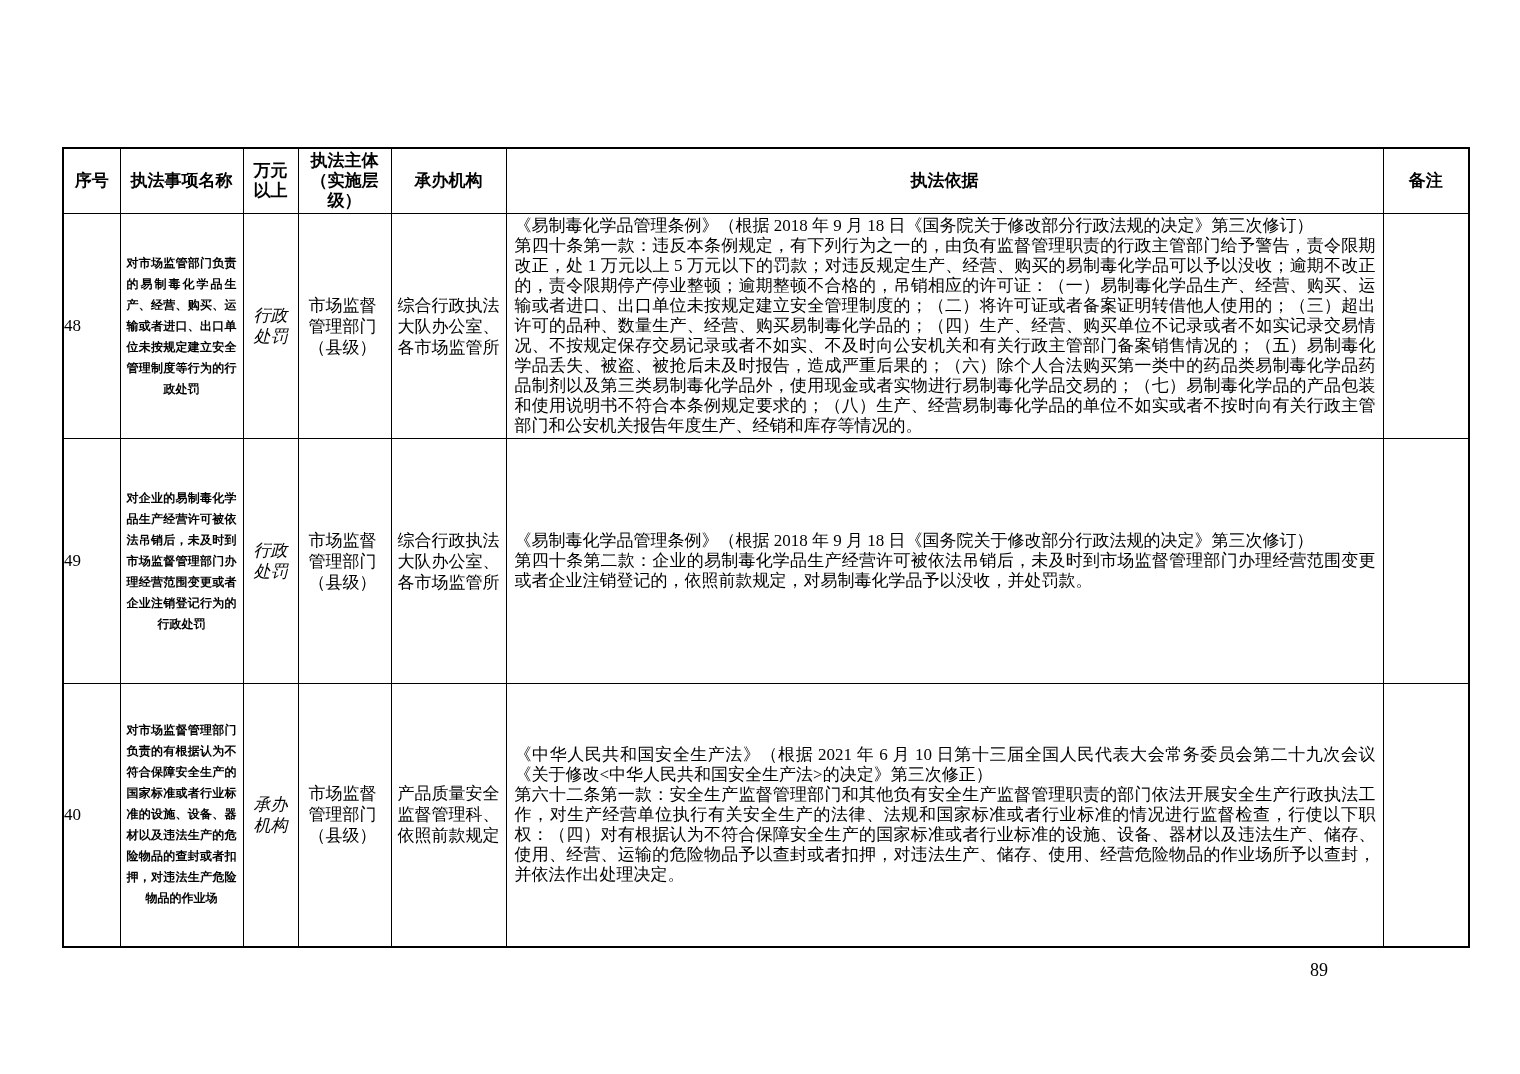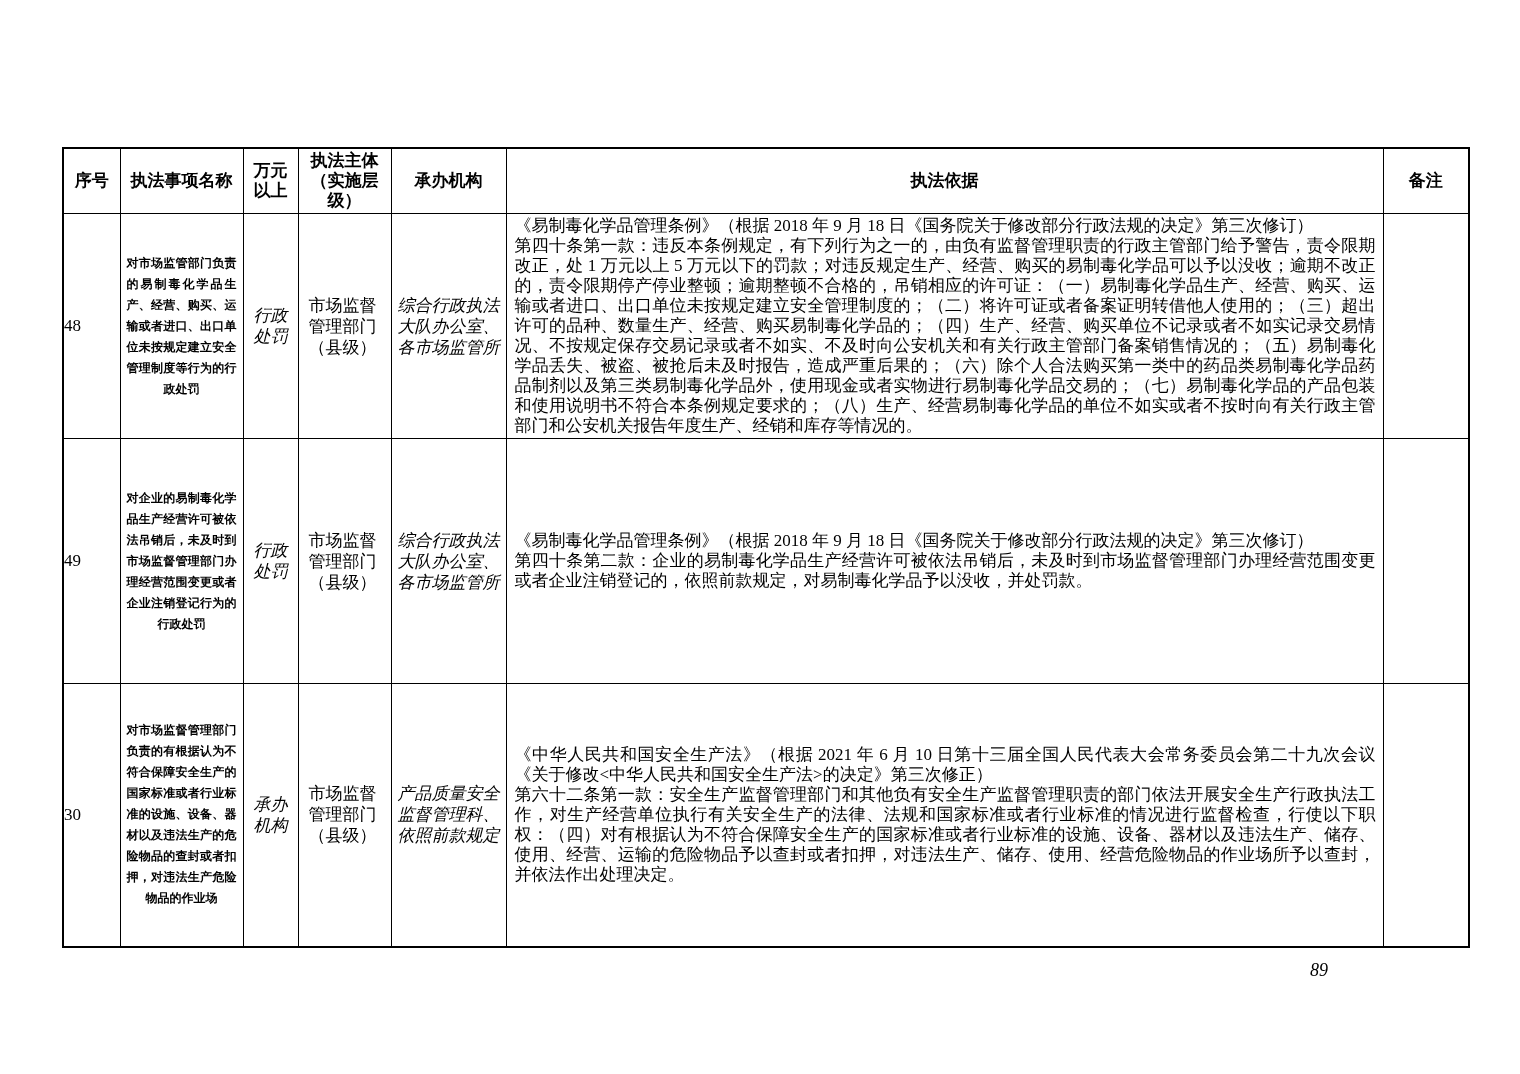--- a/index.html
+++ b/index.html
@@ -60,38 +60,36 @@
   }
   td.cell-subject {
     text-align: left; vertical-align: middle;
     font-size: 17px; line-height: 21px;
     padding: 2px 10px;
   }
   td.cell-agency {
     text-align: center; vertical-align: middle;
     font-size: 17px; line-height: 21px;
     padding: 2px 5px;
-    font-style: italic;
   }
   td.cell-basis {
     text-align: justify;
     vertical-align: middle;
     font-size: 17px; line-height: 20px;
     padding: 2px 7px 2px 8px;
     margin-left: 47px;
   }
   td.cell-basis p { margin: 0; }
   td.cell-remark { }
 
   .page-number {
     position: absolute;
     left: 1310px; top: 960px;
     font-size: 18px;
     font-family: "Liberation Serif", "DejaVu Serif", serif;
-    font-style: italic;
   }
 </style>
 </head>
 <body>
 
 <div class="doc-page">
 
   <table class="doc-table">
     <colgroup>
       <col style="width:57px">
@@ -133,21 +131,21 @@
         <td class="cell-subject">市场监督管理部门（县级）</td>
         <td class="cell-agency">综合行政执法大队办公室、各市场监管所</td>
         <td class="cell-basis">
           <p>《易制毒化学品管理条例》（根据 2018 年 9 月 18 日《国务院关于修改部分行政法规的决定》第三次修订）</p>
           <p>第四十条第二款：企业的易制毒化学品生产经营许可被依法吊销后，未及时到市场监督管理部门办理经营范围变更或者企业注销登记的，依照前款规定，对易制毒化学品予以没收，并处罚款。</p>
         </td>
         <td class="cell-remark"></td>
       </tr>
 
       <tr class="row-50">
-        <td class="cell-no">30</td>
+        <td class="cell-no">40</td>
         <td class="cell-name">对市场监督管理部门负责的有根据认为不符合保障安全生产的国家标准或者行业标准的设施、设备、器材以及违法生产的危险物品的查封或者扣押，对违法生产危险物品的作业场</td>
         <td class="cell-category">承办机构</td>
         <td class="cell-subject">市场监督管理部门（县级）</td>
         <td class="cell-agency">产品质量安全监督管理科、依照前款规定</td>
         <td class="cell-basis">
           <p>《中华人民共和国安全生产法》（根据 2021 年 6 月 10 日第十三届全国人民代表大会常务委员会第二十九次会议《关于修改&lt;中华人民共和国安全生产法&gt;的决定》第三次修正）</p>
           <p>第六十二条第一款：安全生产监督管理部门和其他负有安全生产监督管理职责的部门依法开展安全生产行政执法工作，对生产经营单位执行有关安全生产的法律、法规和国家标准或者行业标准的情况进行监督检查，行使以下职权：（四）对有根据认为不符合保障安全生产的国家标准或者行业标准的设施、设备、器材以及违法生产、储存、使用、经营、运输的危险物品予以查封或者扣押，对违法生产、储存、使用、经营危险物品的作业场所予以查封，并依法作出处理决定。</p>
         </td>
         <td class="cell-remark"></td>
       </tr>

